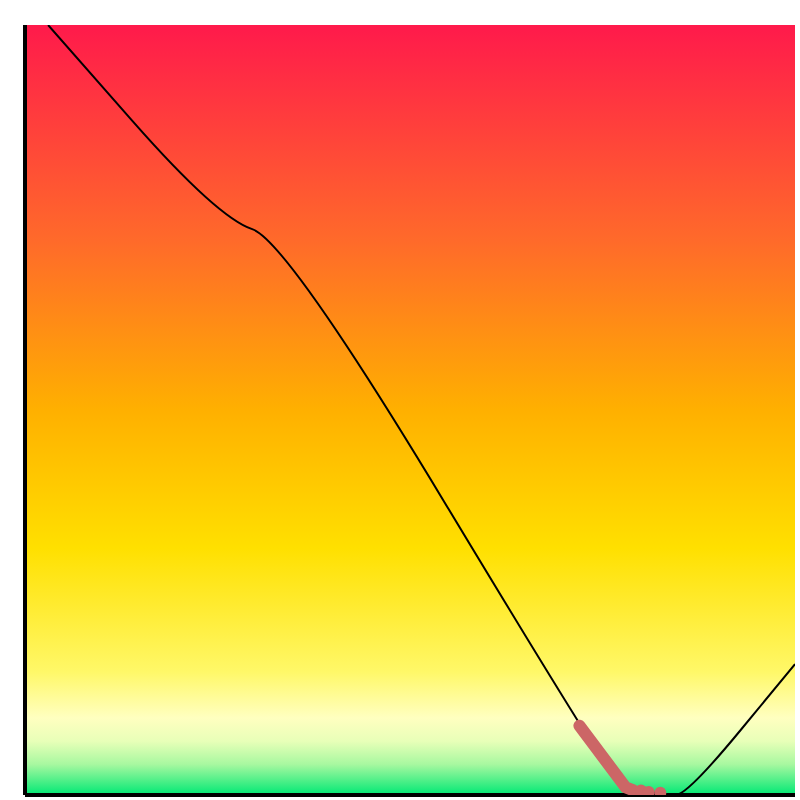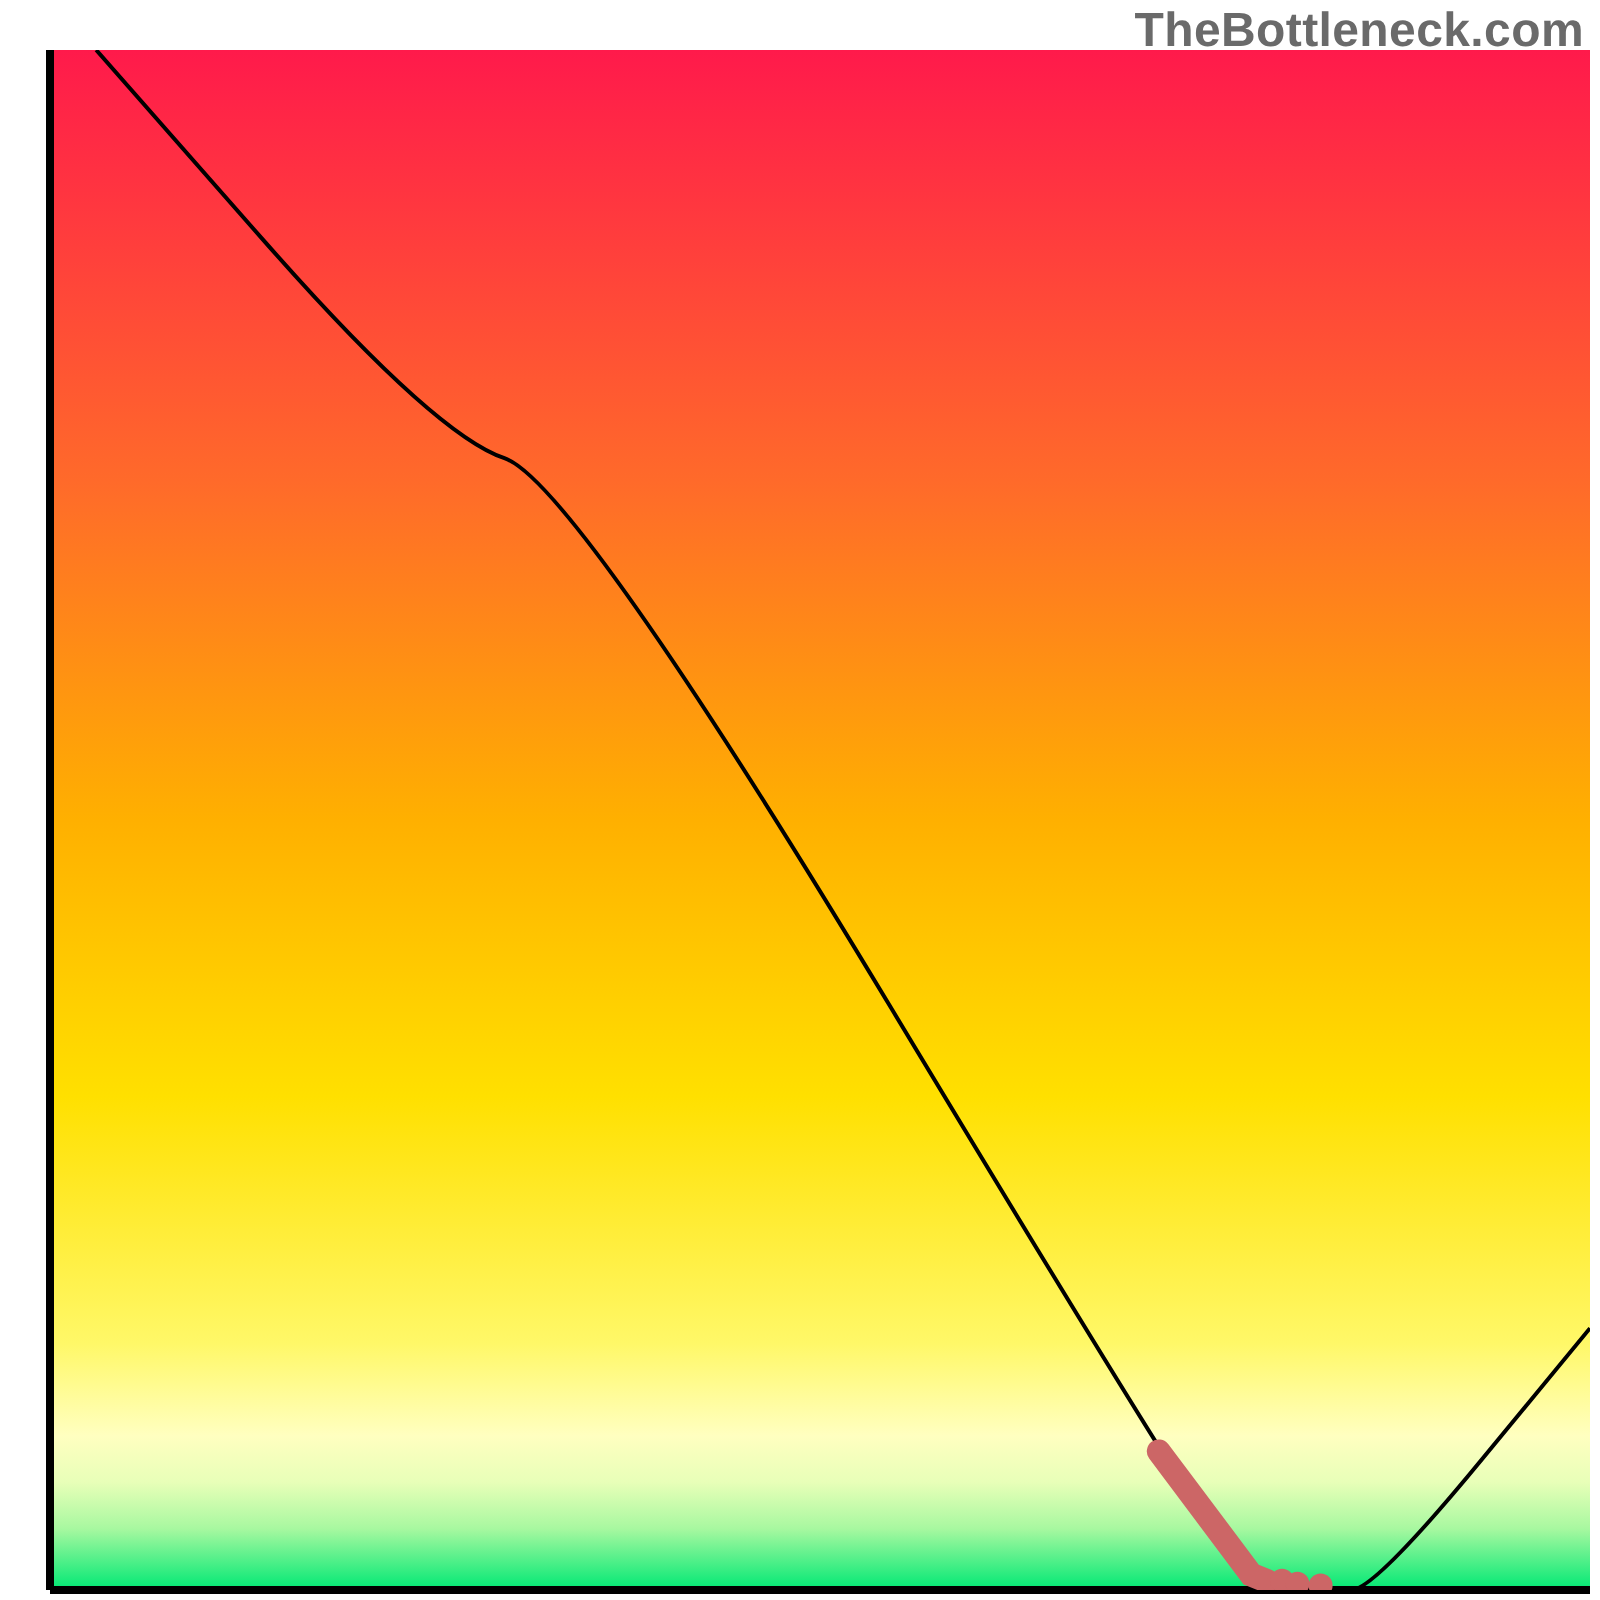--- a/index.html
+++ b/index.html
@@ -28,21 +28,20 @@
     position: absolute;
     top: 0;
     left: 0;
   }
 </style>
 </head>
 <body>
 
 <div class="canvas">
 
-  <div class="watermark">TheBottleneck.com</div>
 
   <svg width="800" height="800" viewBox="0 0 800 800">
     <defs>
       <linearGradient id="bg-grad" x1="0" y1="0" x2="0" y2="1">
         <stop offset="0%" stop-color="#ff1a4b"></stop>
         <stop offset="28%" stop-color="#ff6a2a"></stop>
         <stop offset="50%" stop-color="#ffb000"></stop>
         <stop offset="68%" stop-color="#ffe000"></stop>
         <stop offset="84%" stop-color="#fff868"></stop>
         <stop offset="90%" stop-color="#ffffc0"></stop>

